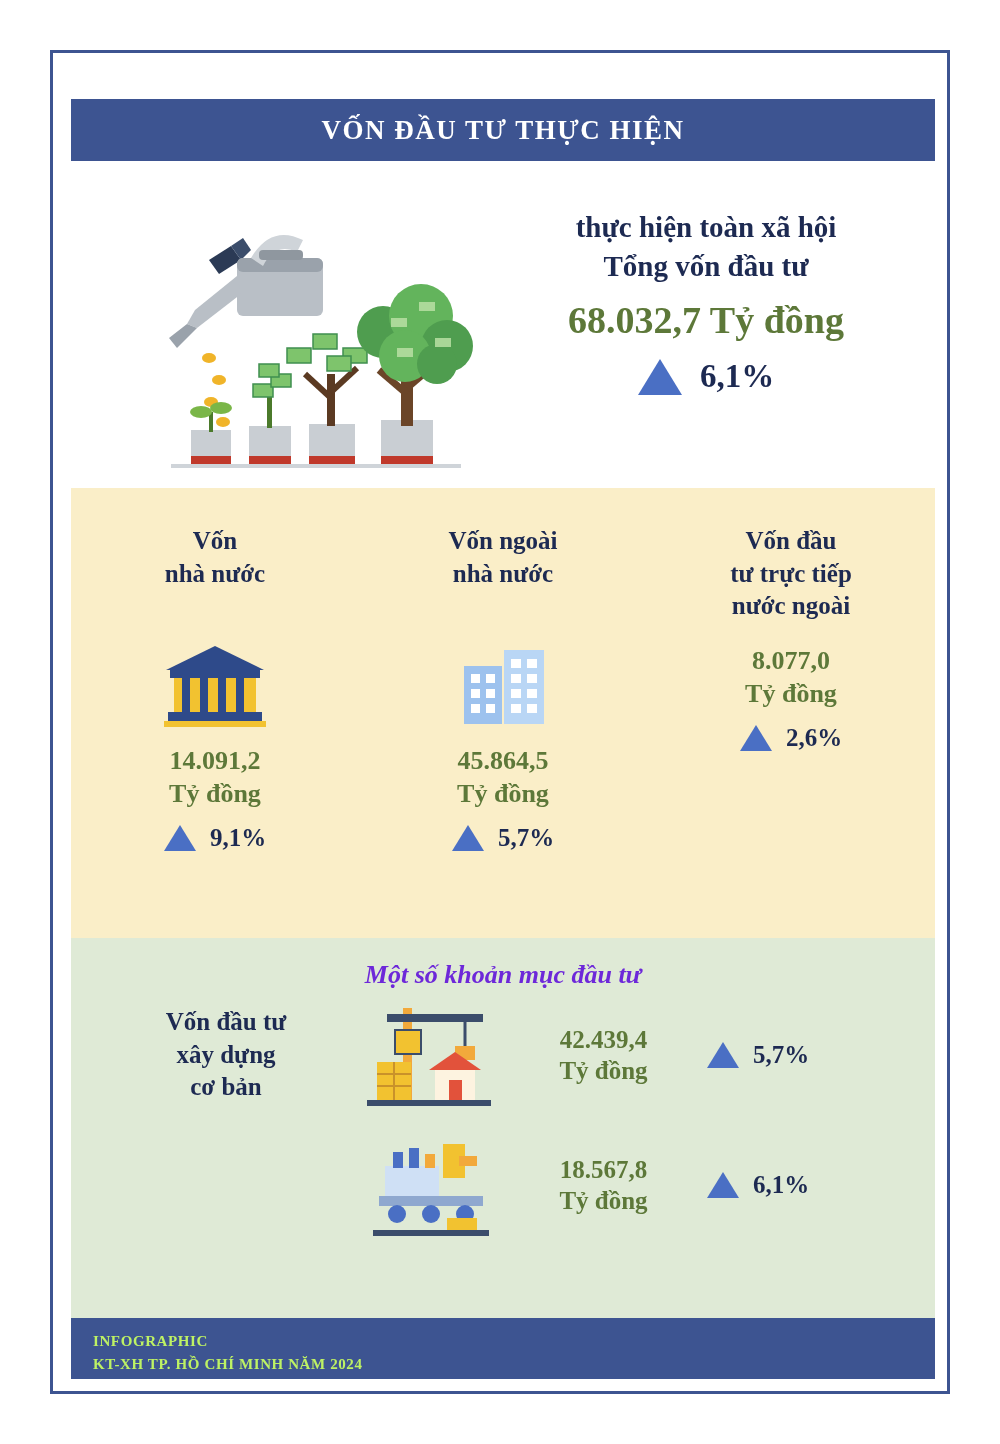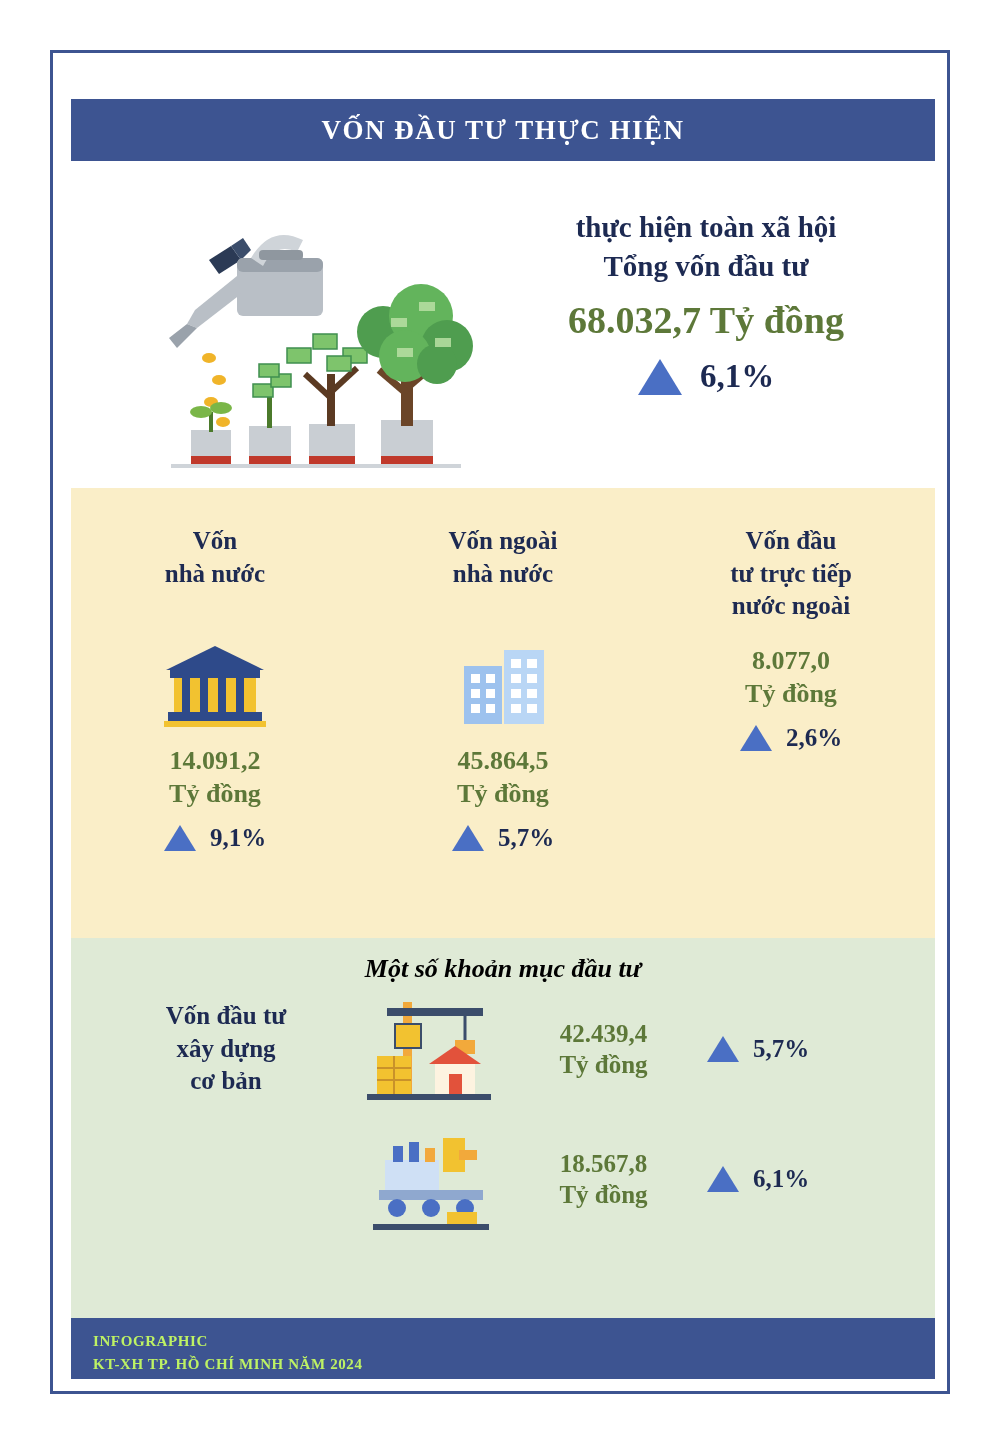--- a/index.html
+++ b/index.html
@@ -59,21 +59,21 @@
   .mid-col .val{
     font-size:26px;font-weight:bold;color:#5d7839;text-align:center;line-height:1.25;margin-top:10px;
   }
   .mid-col .row-delta{display:flex;align-items:center;gap:14px;margin-top:14px;}
   .mid-col .row-delta .pct{font-size:25px;font-weight:bold;color:#1d2a52;}
   
   .bot-section{
     position:absolute;left:18px;top:885px;width:864px;height:380px;background:#dfead6;
   }
   .bot-title{
-    text-align:center;padding-top:16px;font-size:26px;font-style:italic;font-weight:bold;color:#000000;
+    text-align:center;padding-top:22px;font-size:26px;font-style:italic;font-weight:bold;color:#6d28d9;
   }
   .bot-row{
     display:flex;align-items:center;height:130px;padding:0 40px;box-sizing:border-box;
   }
   .bot-row .lbl{
     width:230px;text-align:center;font-size:25px;font-weight:bold;color:#1d2a52;line-height:1.3;
   }
   .bot-row .ico{width:175px;display:flex;align-items:center;justify-content:center;}
   .bot-row .val{
     width:175px;text-align:center;font-size:25px;font-weight:bold;color:#5d7839;line-height:1.25;

